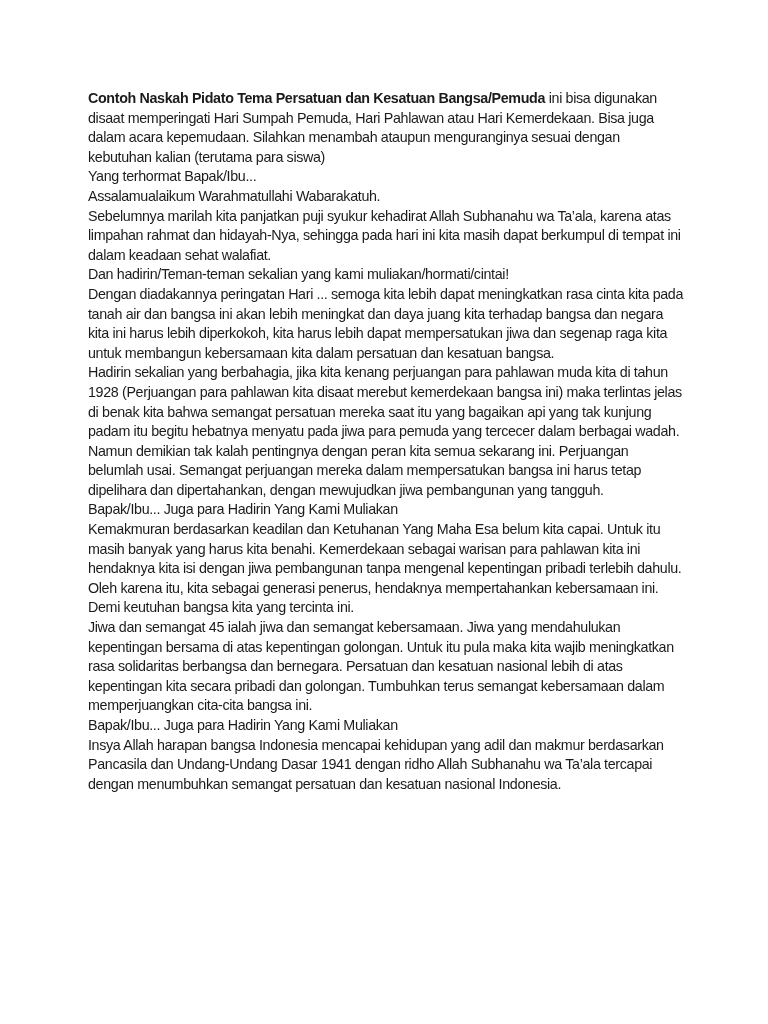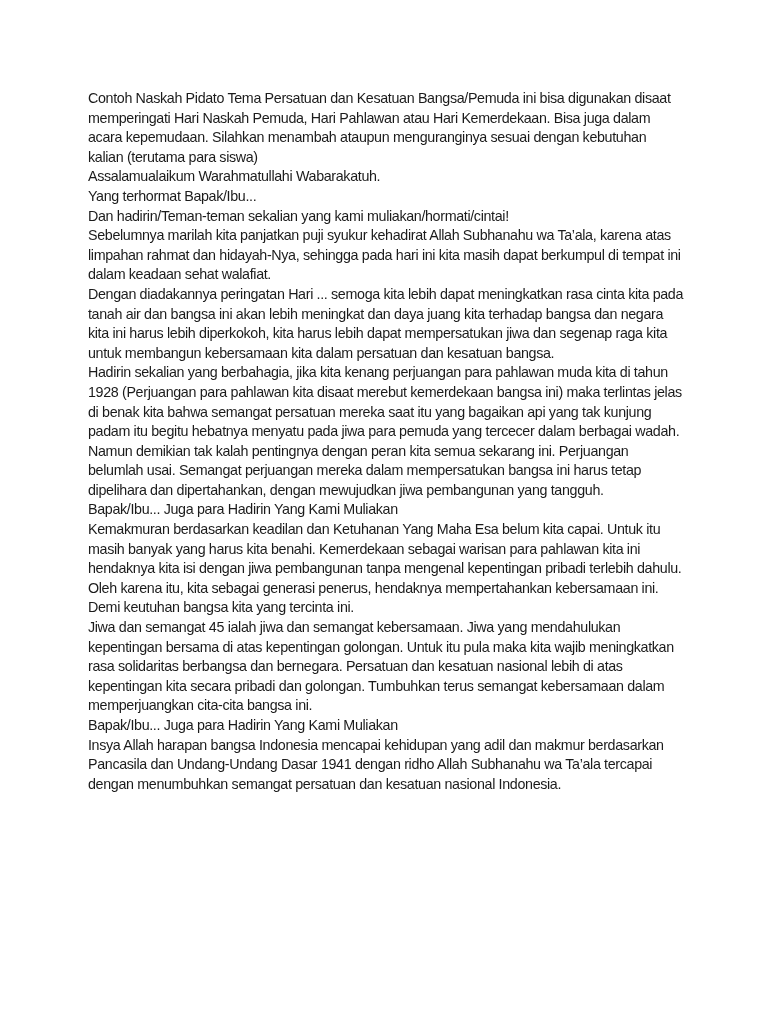--- a/index.html
+++ b/index.html
@@ -24,39 +24,39 @@
     font-size: 14.3px;
     line-height: 19.6px;
     letter-spacing: -0.35px;
     text-align: left;
   }
   .content p {
     margin: 0;
     padding: 0;
   }
   .bold {
-    font-weight: normal;
+    font-weight: bold;
     margin-top: 16px;
   }
 </style>
 </head>
 <body>
 
 <div class="page">
   <div class="content">
 
-    <p><span class="bold">Contoh Naskah Pidato Tema Persatuan dan Kesatuan Bangsa/Pemuda</span><span> ini bisa digunakan disaat memperingati Hari Naskah Pemuda, Hari Pahlawan atau Hari Kemerdekaan. Bisa juga dalam acara kepemudaan. Silahkan menambah ataupun menguranginya sesuai dengan kebutuhan kalian (terutama para siswa)</span></p>
+    <p><span class="bold">Contoh Naskah Pidato Tema Persatuan dan Kesatuan Bangsa/Pemuda</span><span> ini bisa digunakan disaat memperingati Hari Sumpah Pemuda, Hari Pahlawan atau Hari Kemerdekaan. Bisa juga dalam acara kepemudaan. Silahkan menambah ataupun menguranginya sesuai dengan kebutuhan kalian (terutama para siswa)</span></p>
+
+    <p>Yang terhormat Bapak/Ibu...</p>
 
     <p>Assalamualaikum Warahmatullahi Wabarakatuh.</p>
 
-    <p>Yang terhormat Bapak/Ibu...</p>
+    <p>Sebelumnya marilah kita panjatkan puji syukur kehadirat Allah Subhanahu wa Ta’ala, karena atas limpahan rahmat dan hidayah-Nya, sehingga pada hari ini kita masih dapat berkumpul di tempat ini dalam keadaan sehat walafiat.</p>
 
     <p>Dan hadirin/Teman-teman sekalian yang kami muliakan/hormati/cintai!</p>
-
-    <p>Sebelumnya marilah kita panjatkan puji syukur kehadirat Allah Subhanahu wa Ta’ala, karena atas limpahan rahmat dan hidayah-Nya, sehingga pada hari ini kita masih dapat berkumpul di tempat ini dalam keadaan sehat walafiat.</p>
 
 
     <p>Dengan diadakannya peringatan Hari ... semoga kita lebih dapat meningkatkan rasa cinta kita pada tanah air dan bangsa ini akan lebih meningkat dan daya juang kita terhadap bangsa dan negara kita ini harus lebih diperkokoh, kita harus lebih dapat mempersatukan jiwa dan segenap raga kita untuk membangun kebersamaan kita dalam persatuan dan kesatuan bangsa.</p>
 
     <p>Hadirin sekalian yang berbahagia, jika kita kenang perjuangan para pahlawan muda kita di tahun 1928 (Perjuangan para pahlawan kita disaat merebut kemerdekaan bangsa ini) maka terlintas jelas di benak kita bahwa semangat persatuan mereka saat itu yang bagaikan api yang tak kunjung padam itu begitu hebatnya menyatu pada jiwa para pemuda yang tercecer dalam berbagai wadah. Namun demikian tak kalah pentingnya dengan peran kita semua sekarang ini. Perjuangan belumlah usai. Semangat perjuangan mereka dalam mempersatukan bangsa ini harus tetap dipelihara dan dipertahankan, dengan mewujudkan jiwa pembangunan yang tangguh.</p>
 
     <p>Bapak/Ibu... Juga para Hadirin Yang Kami Muliakan</p>
 
     <p>Kemakmuran berdasarkan keadilan dan Ketuhanan Yang Maha Esa belum kita capai. Untuk itu masih banyak yang harus kita benahi. Kemerdekaan sebagai warisan para pahlawan kita ini hendaknya kita isi dengan jiwa pembangunan tanpa mengenal kepentingan pribadi terlebih dahulu. Oleh karena itu, kita sebagai generasi penerus, hendaknya mempertahankan kebersamaan ini. Demi keutuhan bangsa kita yang tercinta ini.</p>
 

